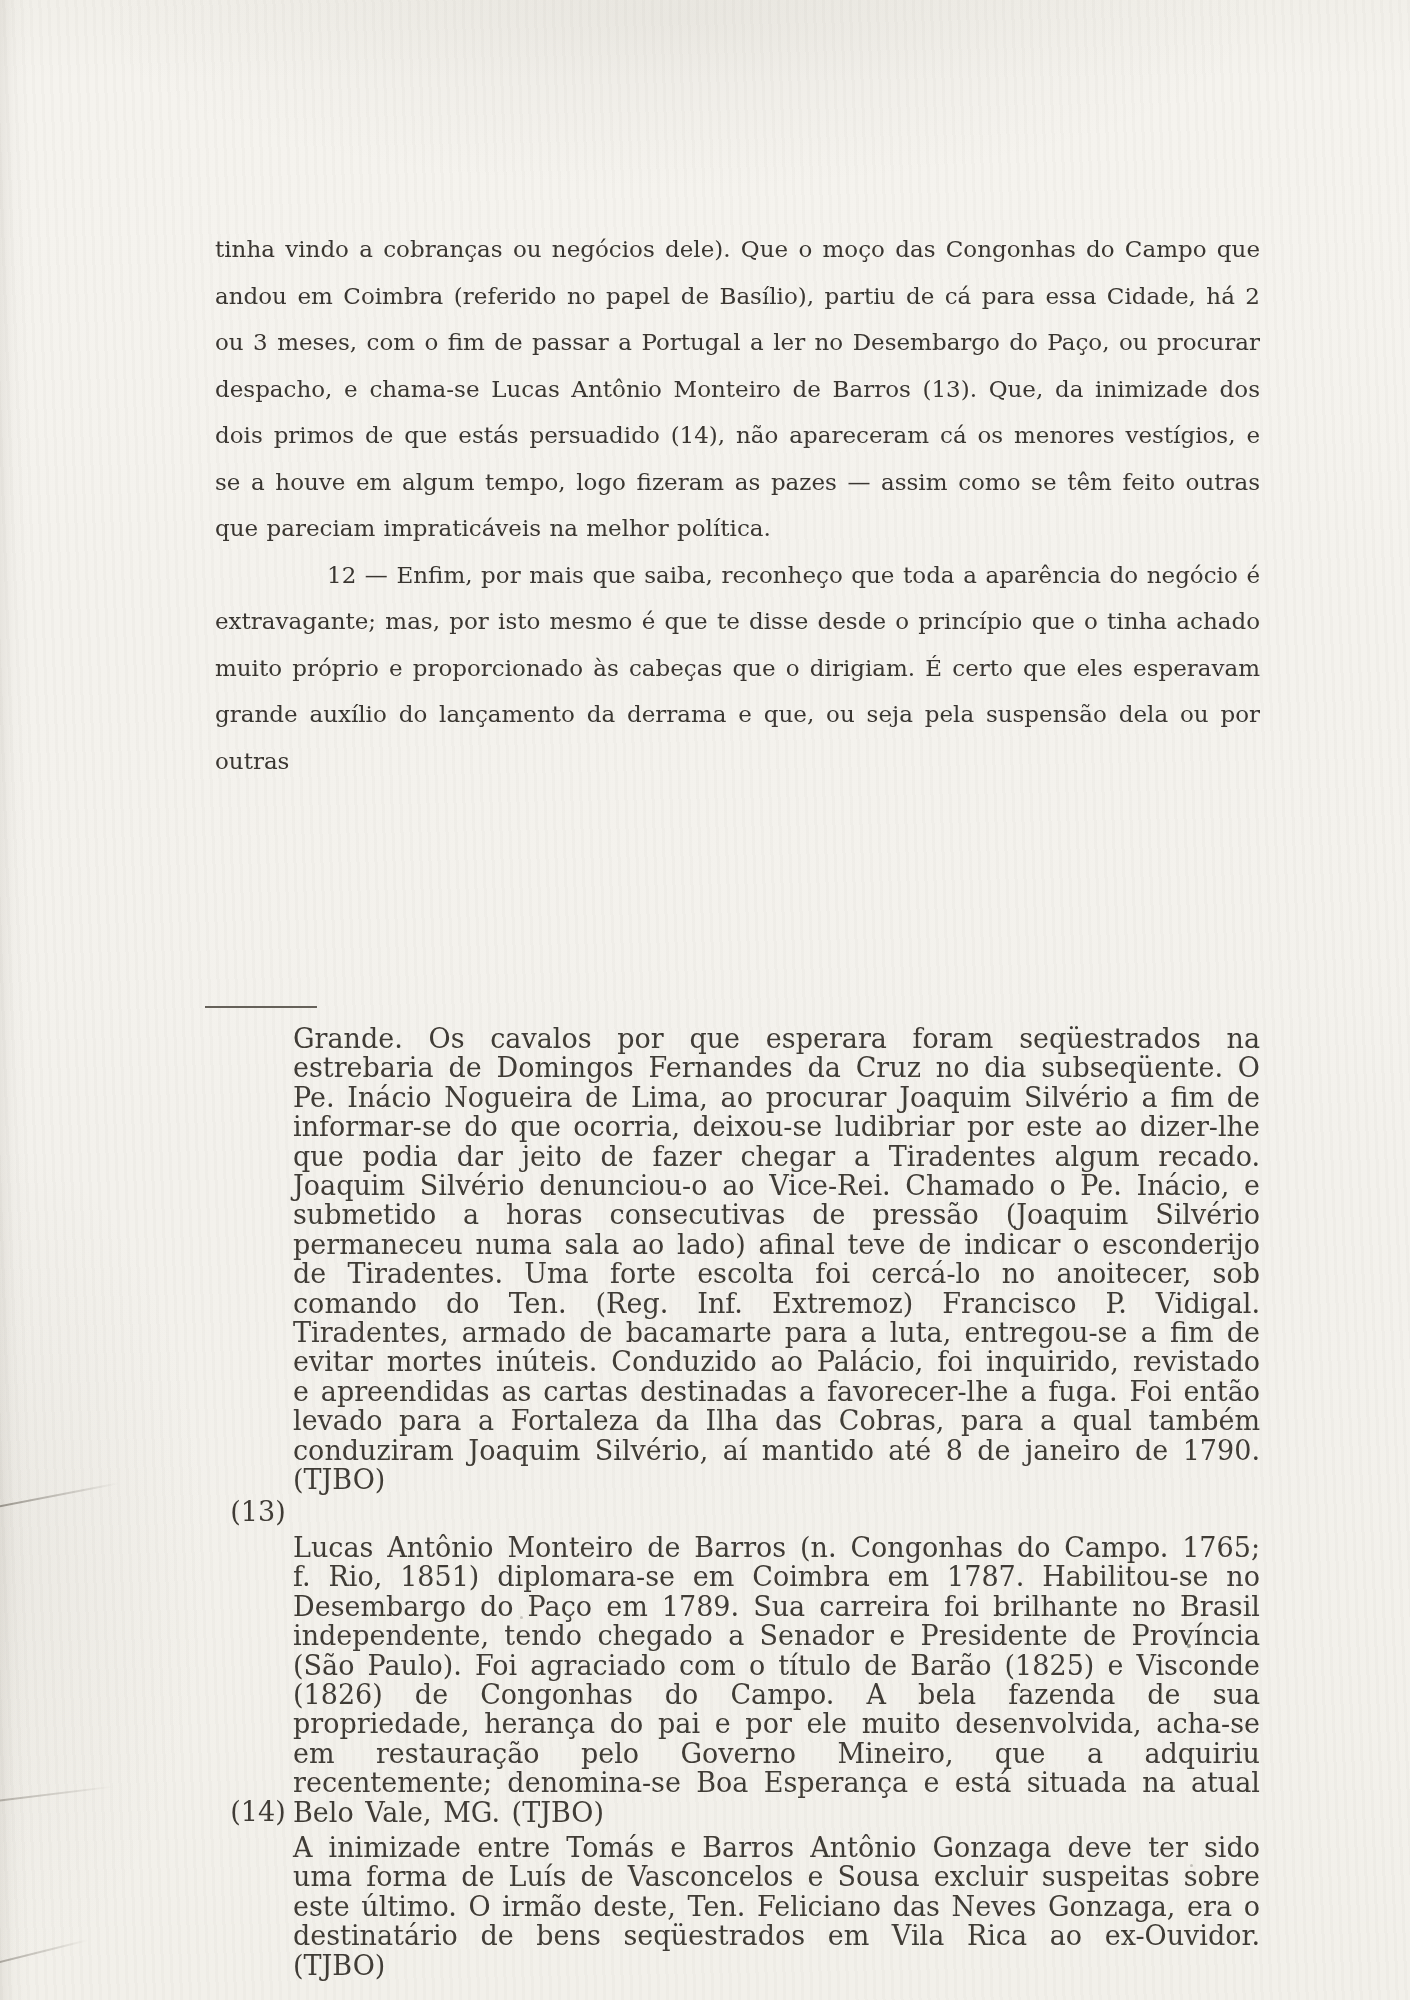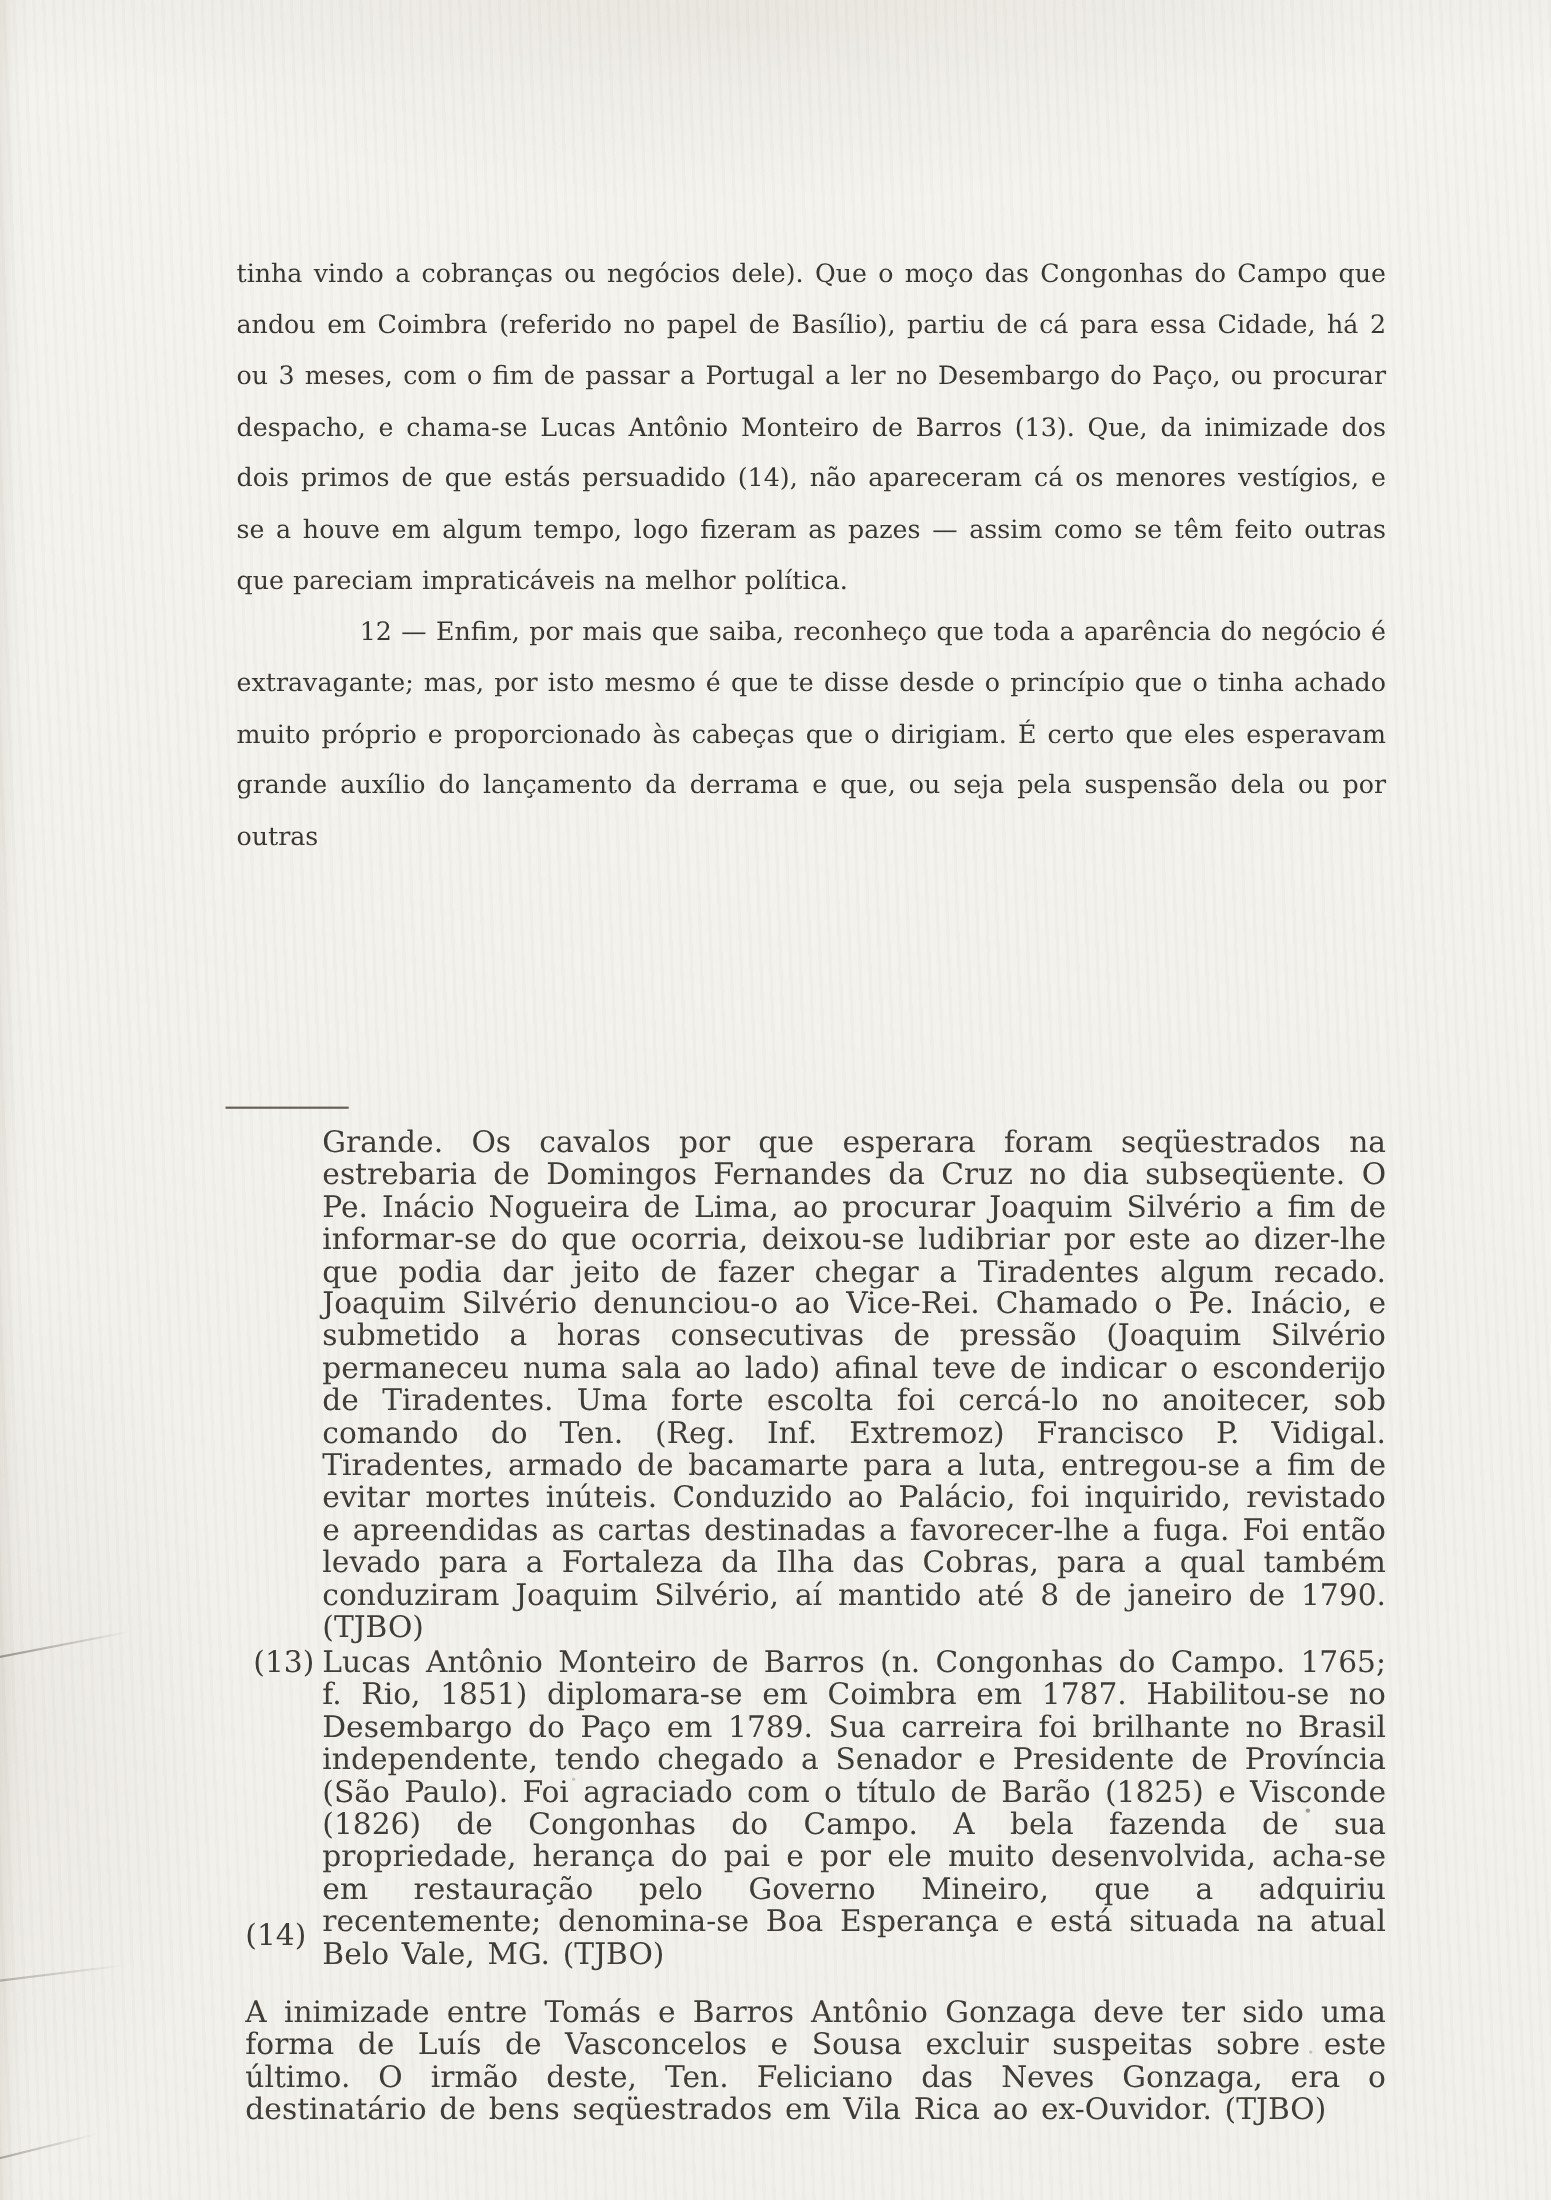--- a/index.html
+++ b/index.html
@@ -77,23 +77,23 @@
     left: 223px;
     width: 1037px;
     display: flex;
     align-items: flex-start;
   }
   .fn-note .fn-label {
     flex: 0 0 70px;
     text-align: center;
     word-spacing: 0;
   }
-  .fn-note .fn-body { flex: 1 1 auto; }
+  .fn-note .fn-body { flex: 1 1 auto; margin-top: 36px; }
   .fn-note-13 { top: 1497px; }
-  .fn-note-14 { top: 1745px; flex-direction: column; }
+  .fn-note-14 { top: 1797px; }
 
   .tear {
     position: absolute;
     height: 1.6px;
     background: linear-gradient(90deg, rgba(88,82,72,0.55), rgba(88,82,72,0.18) 70%, transparent);
     transform-origin: left center;
     pointer-events: none;
   }
   .tear-1 { left: -4px; top: 1506px; width: 125px; transform: rotate(-11deg); }
   .tear-2 { left: -4px; top: 1800px; width: 118px; transform: rotate(-7deg);  opacity: .7; }

